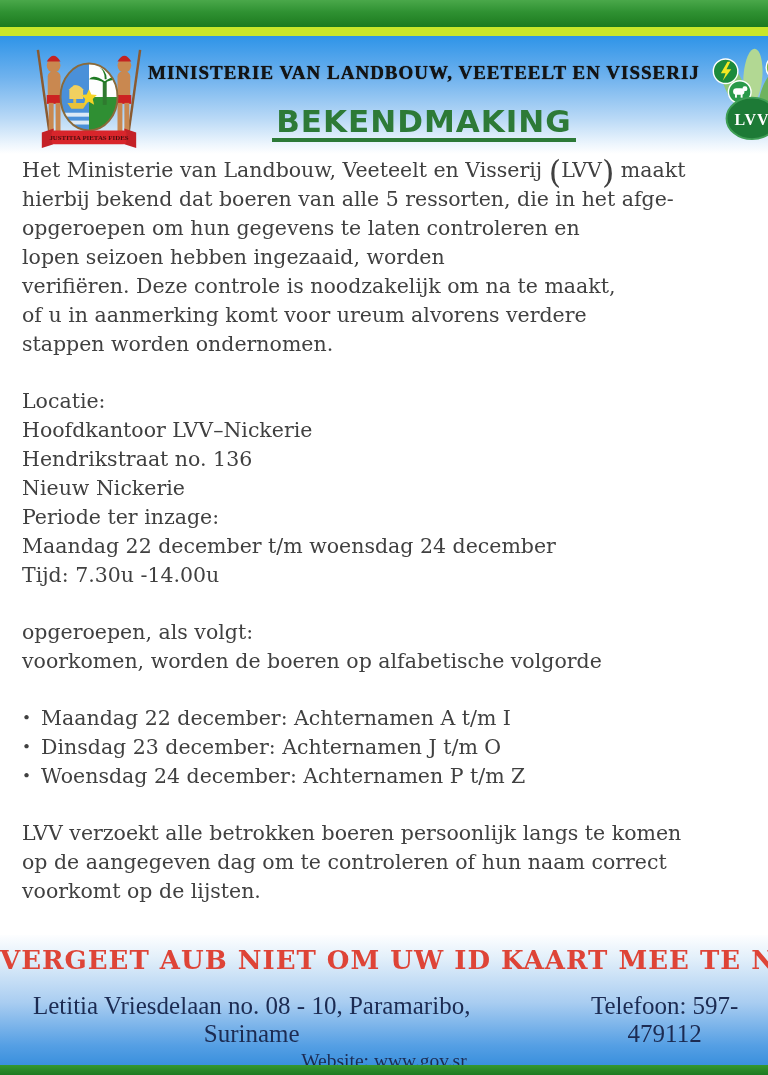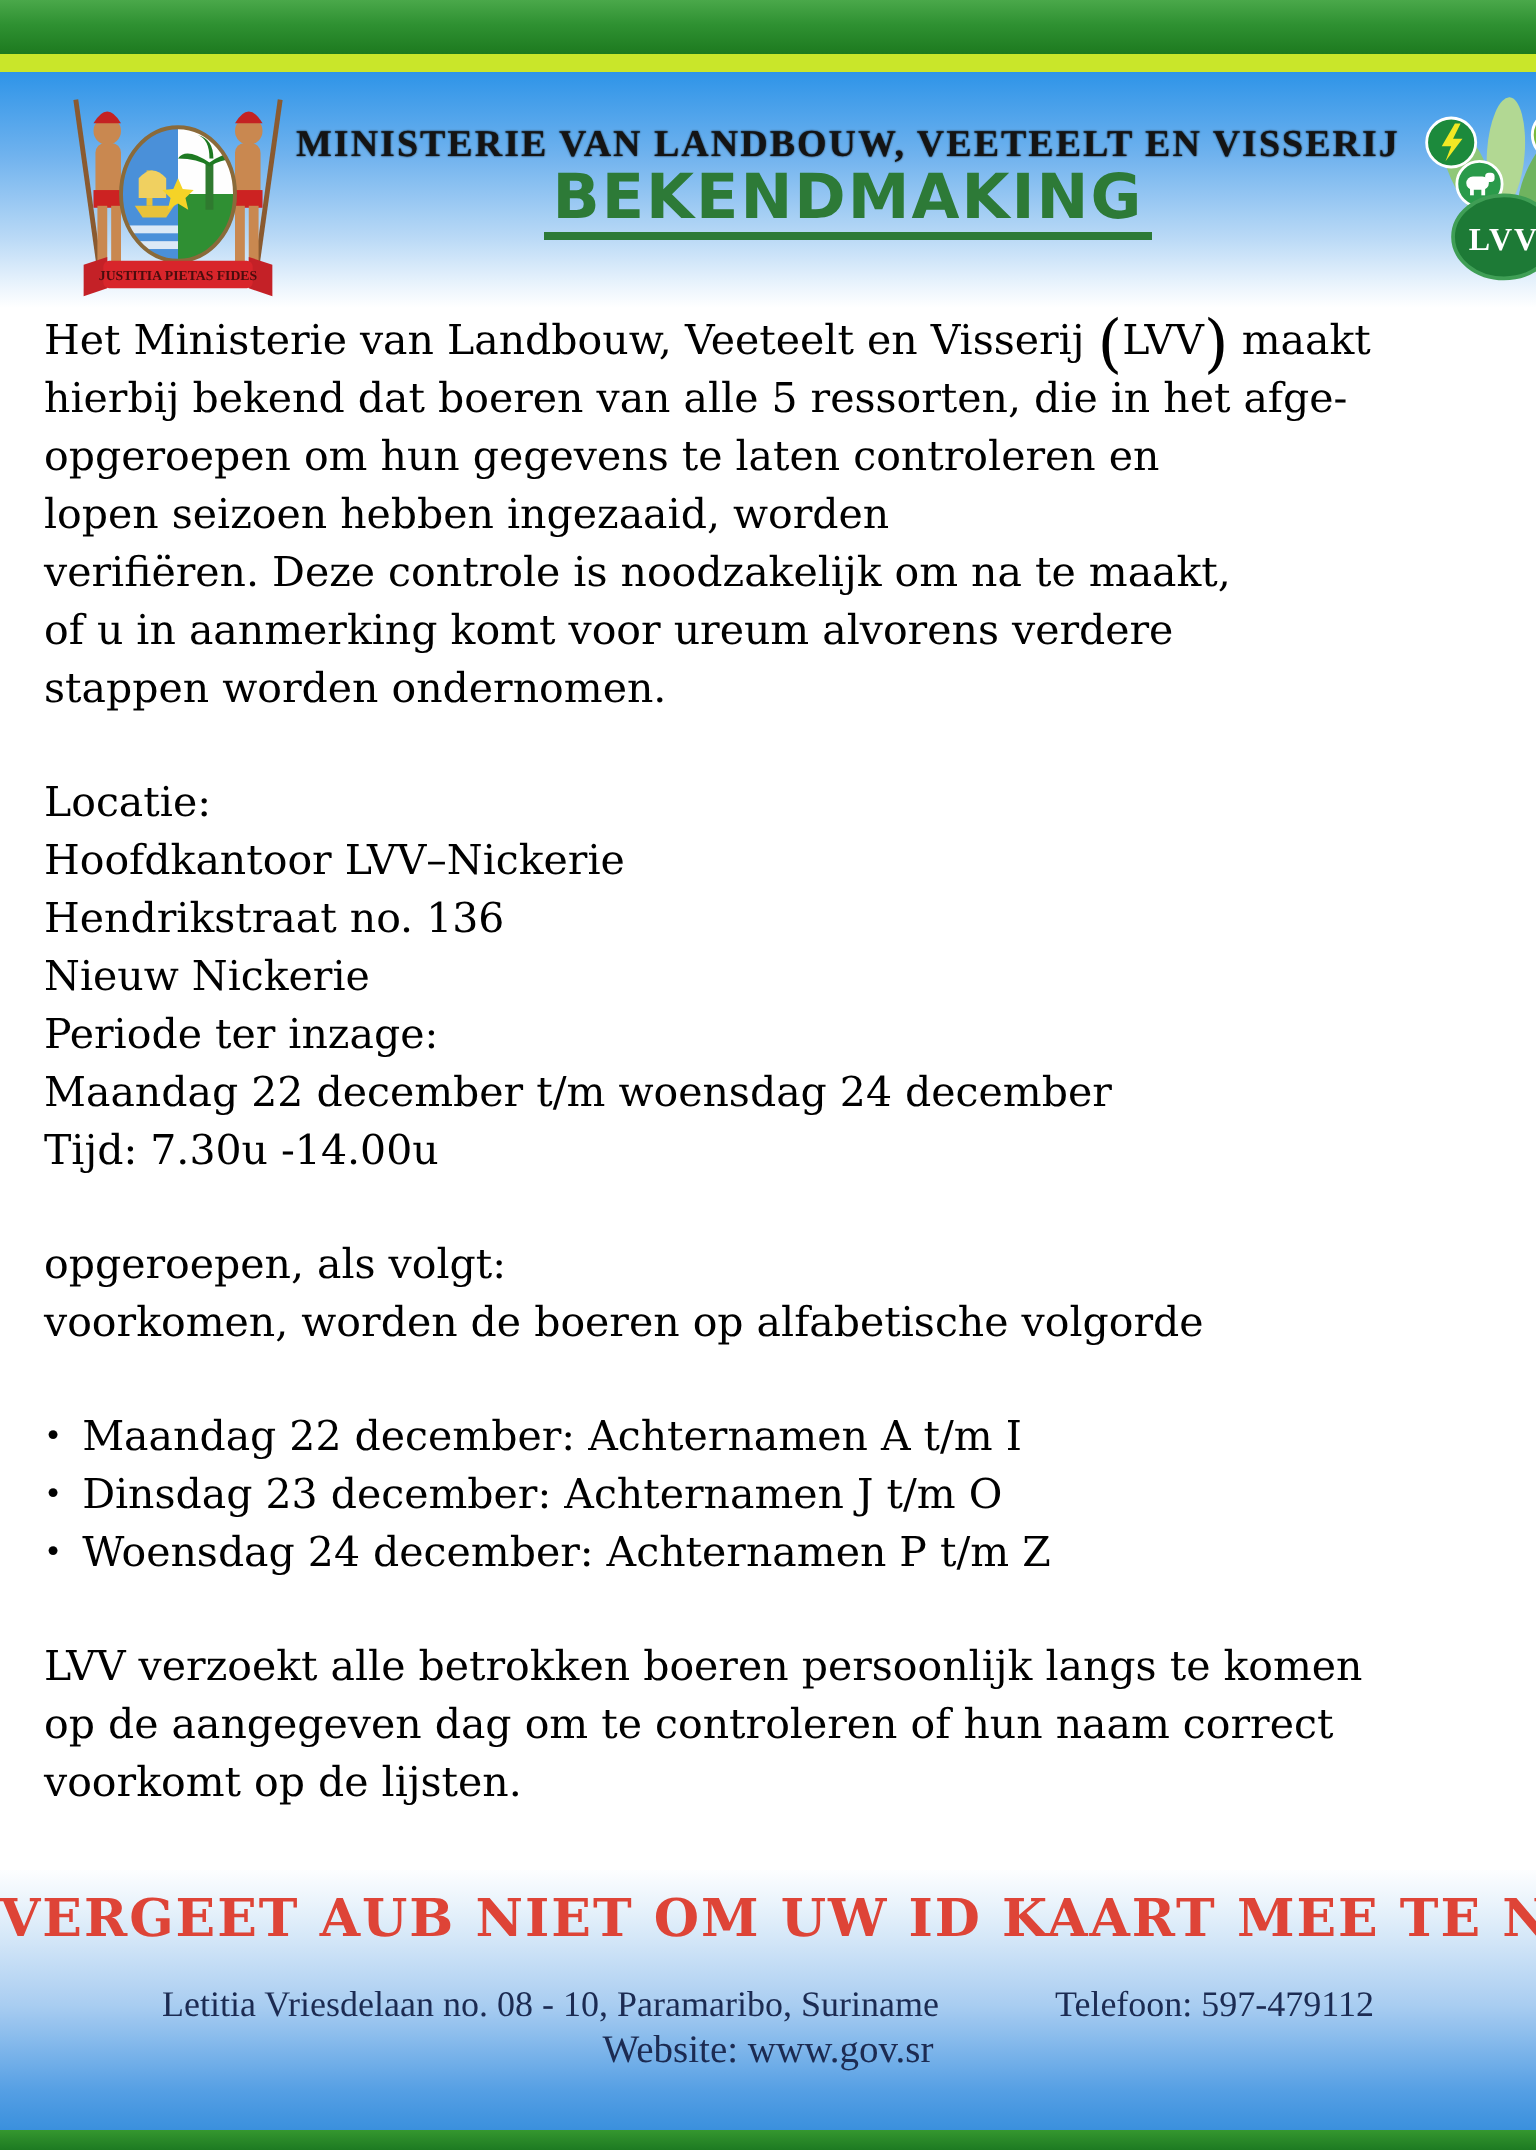--- a/index.html
+++ b/index.html
@@ -25,34 +25,35 @@
     margin-top:26px;
     font-family:"Liberation Serif", serif;
     font-weight:900;
     font-size:19px;
     letter-spacing:1px;
     color:#141414;
     white-space:nowrap;
     text-shadow:0 0 1px #000;
   }
   .announce-title{
+    margin-top:22px;
     font-family:"DejaVu Sans", sans-serif;
     font-weight:bold;
     font-size:31px;
     color:#2d7a37;
     letter-spacing:1px;
     border-bottom:4px solid #2d7a37;
     padding:0 4px 1px 4px;
     line-height:1.0;
   }
   .lvv-wrap{margin:6px 34px 0 0;flex:0 0 104px;}
   .content{
     flex:1;
     padding:2px 21px 0 22px;
-    color:#000000;
+    color:#404040;
     font-size:20.5px;
     line-height:29px;
   }
   .tline{white-space:nowrap;}
   .block{margin-top:28px;}
   .bigparen{font-size:1.55em;font-weight:400;vertical-align:-0.18em;line-height:0;}
   .bullet{font-size:0.75em;vertical-align:0.12em;margin-right:10px;}
   .footer{
     height:130px;
     background:linear-gradient(180deg,#fdfeff 0%,#e2effa 18%,#a9cdf1 52%,#559fe4 85%,#3a90dd 100%);
@@ -64,21 +65,21 @@
     font-weight:bold;
     font-size:26px;
     letter-spacing:1px;
     color:#de4437;
     white-space:nowrap;
   }
   .addr-row{
     margin-top:17px;
     display:flex;justify-content:center;gap:58px;
     font-family:"Liberation Serif", serif;
-    font-size:18px;
+    font-size:25px;
     color:#1c2b52;
   }
   .website{
     margin-top:2px;
     font-family:"Liberation Serif", serif;
     font-size:19.5px;
     color:#1c2b52;
   }
   .bar-bottom{height:10px;background:linear-gradient(180deg,#35972f 0%,#1d7a22 100%);}
 </style>

